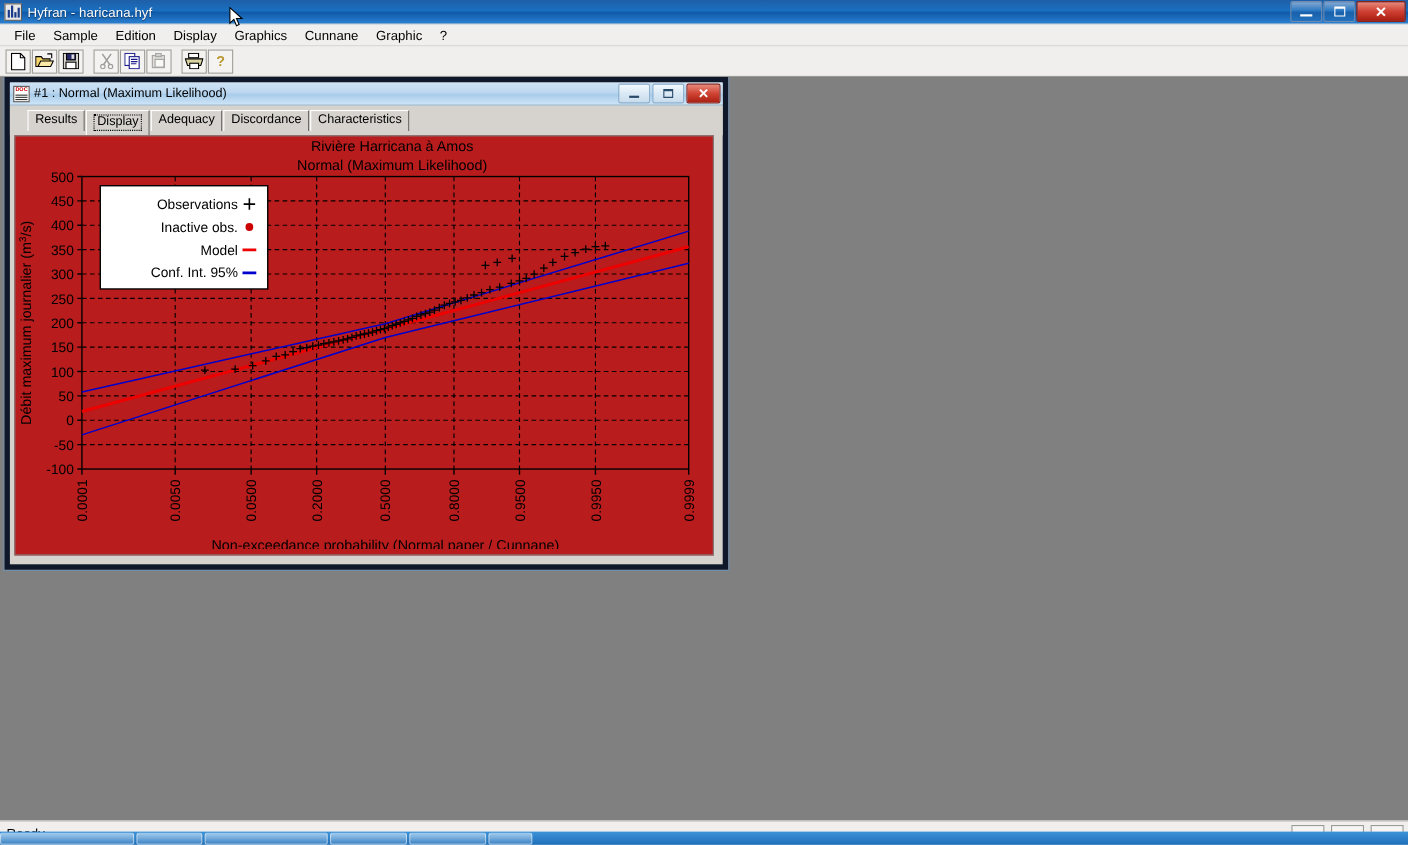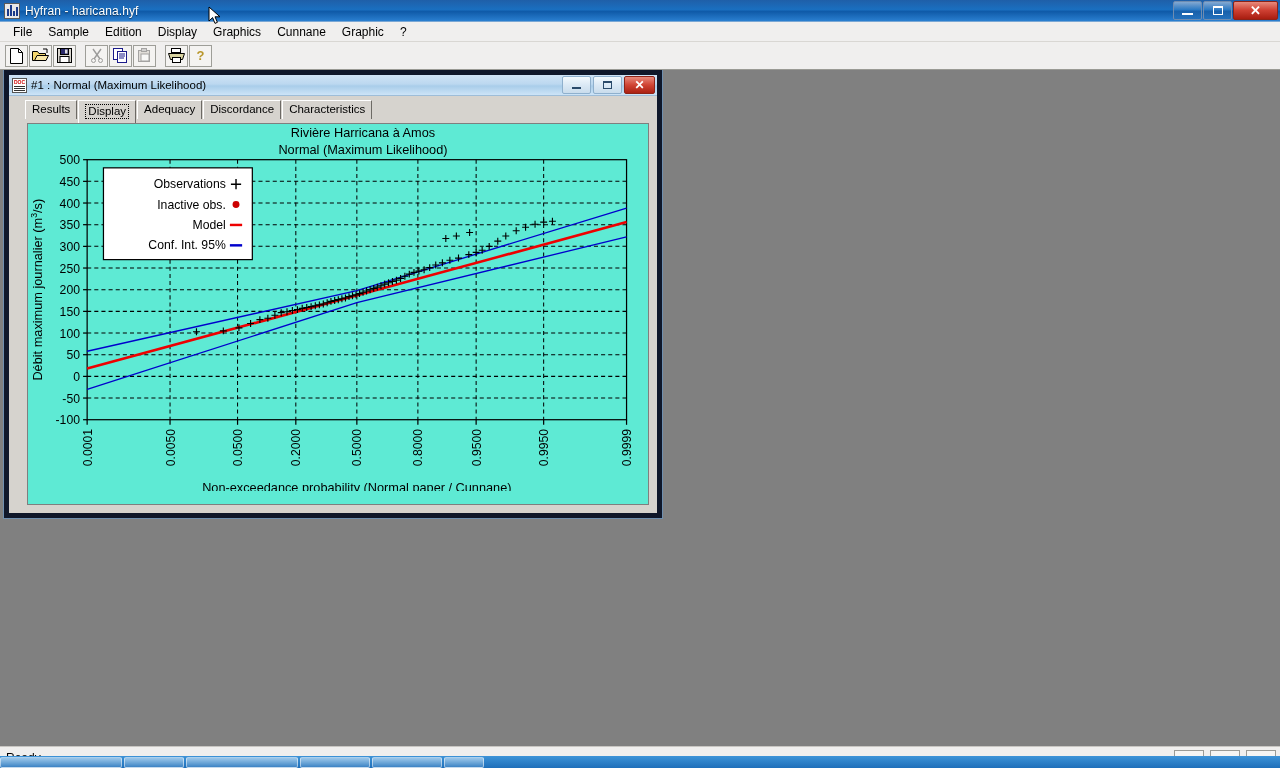--- a/index.html
+++ b/index.html
@@ -136,22 +136,22 @@
   }
   .tab.selected {
     padding: 3px 6px 4px 6px;
   }
   .tab.selected span.sel-box {
     border: 1px dotted #000; padding: 0 2px; display: inline-block;
   }
 
   
   #graph-panel {
-    flex: 1 1 auto; margin: 0 8px 8px 18px;
-    background: #5eead4; border: 1px solid #7f7f7f;
+    flex: 1 1 auto; margin: 0 8px 8px 4px;
+    background: #b91c1c; border: 1px solid #7f7f7f;
     position: relative; overflow: hidden;
   }
   #chart-root { position: absolute; left: 0; top: 0; right: 0; bottom: 0; }
 
   
   #statusbar {
     height: 22px; flex: 0 0 22px; background: #f0efee;
     border-top: 1px solid #c8c6c2;
     display: flex; align-items: center; position: relative;
   }

